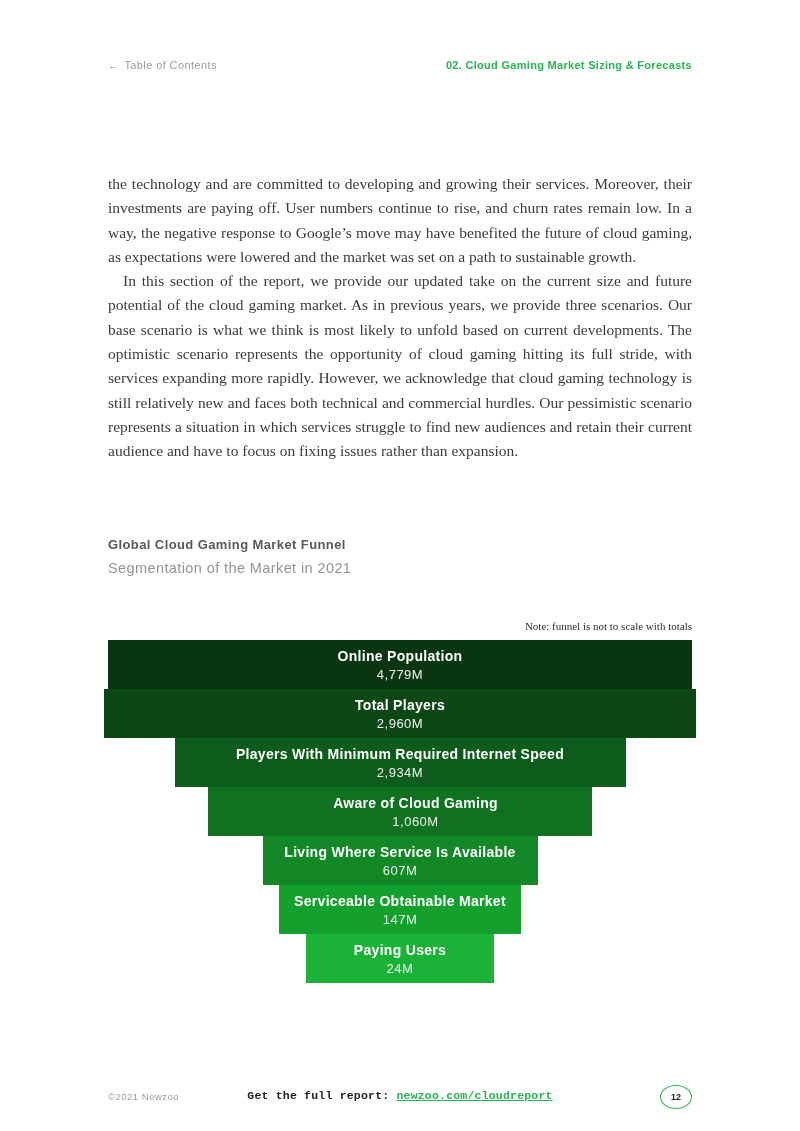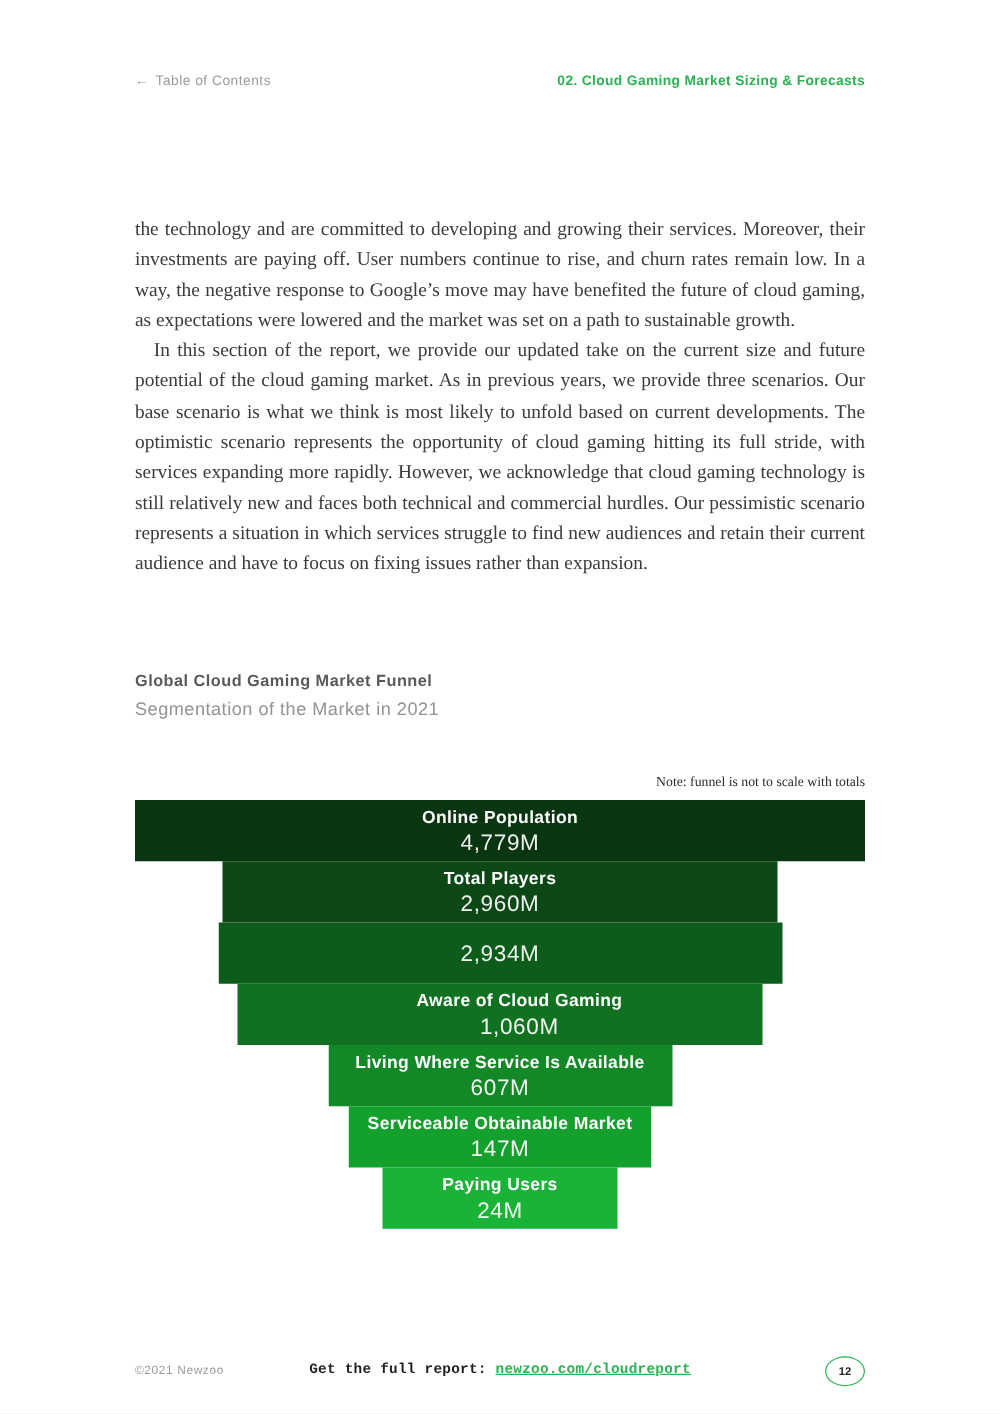--- a/index.html
+++ b/index.html
@@ -85,21 +85,21 @@
     justify-content: center;
     color: #ffffff;
   }
   .funnel-label {
     font-size: 14px;
     font-weight: bold;
     letter-spacing: 0.3px;
     line-height: 17px;
   }
   .funnel-value {
-    font-size: 18px;
+    font-size: 13px;
     letter-spacing: 0.5px;
     color: rgba(255,255,255,0.93);
     margin-top: 2px;
   }
   
   .footer-copyright {
     position: absolute;
     left: 108px; top: 1091px;
     font-size: 9.5px;
     letter-spacing: 0.5px;
@@ -158,28 +158,29 @@
     <div class="figure-subtitle">Segmentation of the Market in 2021</div>
   </div>
 
   <div class="funnel-note">Note: funnel is not to scale with totals</div>
 
   <div class="funnel" id="funnel">
       <div class="funnel-row" style="width: 584px; background: rgb(10, 53, 17);">
         <div class="funnel-label">Online Population</div>
         <div class="funnel-value">4,779M</div>
       </div>
-      <div class="funnel-row" style="width: 444px; background: rgb(12, 71, 22);">
+      <div class="funnel-row" style="width: 592px; background: rgb(12, 71, 22);">
         <div class="funnel-label">Total Players</div>
         <div class="funnel-value">2,960M</div>
       </div>
       <div class="funnel-row" style="width: 451px; background: rgb(14, 92, 27);">
+        <div class="funnel-label">Players With Minimum Required Internet Speed</div>
         <div class="funnel-value">2,934M</div>
       </div>
-      <div class="funnel-row" style="width: 420px; background: rgb(16, 114, 32); padding-left: 31px;">
+      <div class="funnel-row" style="width: 384px; background: rgb(16, 114, 32); padding-left: 31px;">
         <div class="funnel-label">Aware of Cloud Gaming</div>
         <div class="funnel-value">1,060M</div>
       </div>
       <div class="funnel-row" style="width: 275px; background: rgb(18, 136, 38);">
         <div class="funnel-label">Living Where Service Is Available</div>
         <div class="funnel-value">607M</div>
       </div>
       <div class="funnel-row" style="width: 242px; background: rgb(20, 160, 44);">
         <div class="funnel-label">Serviceable Obtainable Market</div>
         <div class="funnel-value">147M</div>

